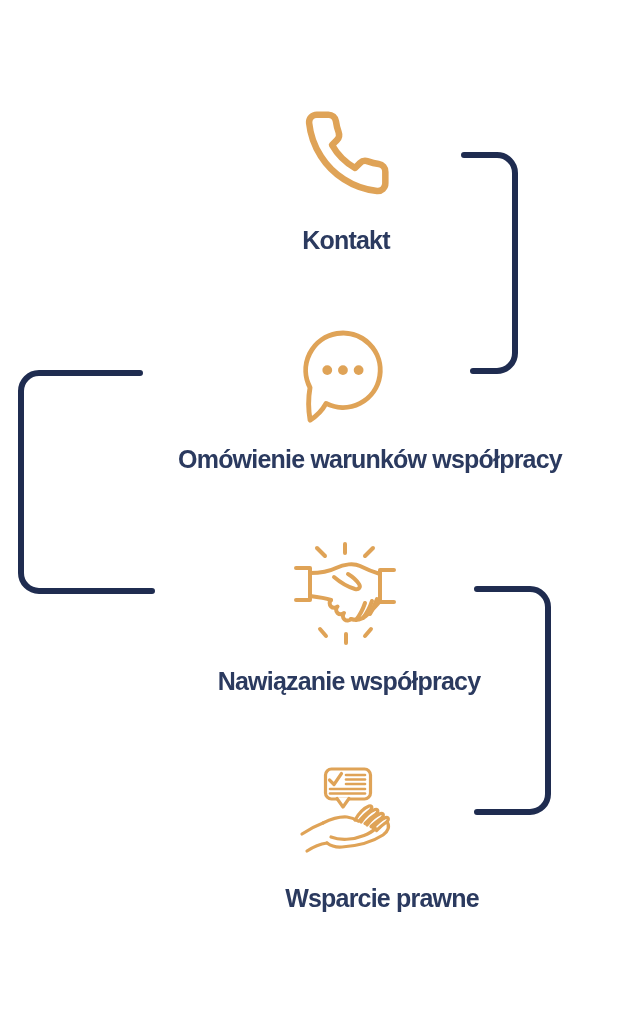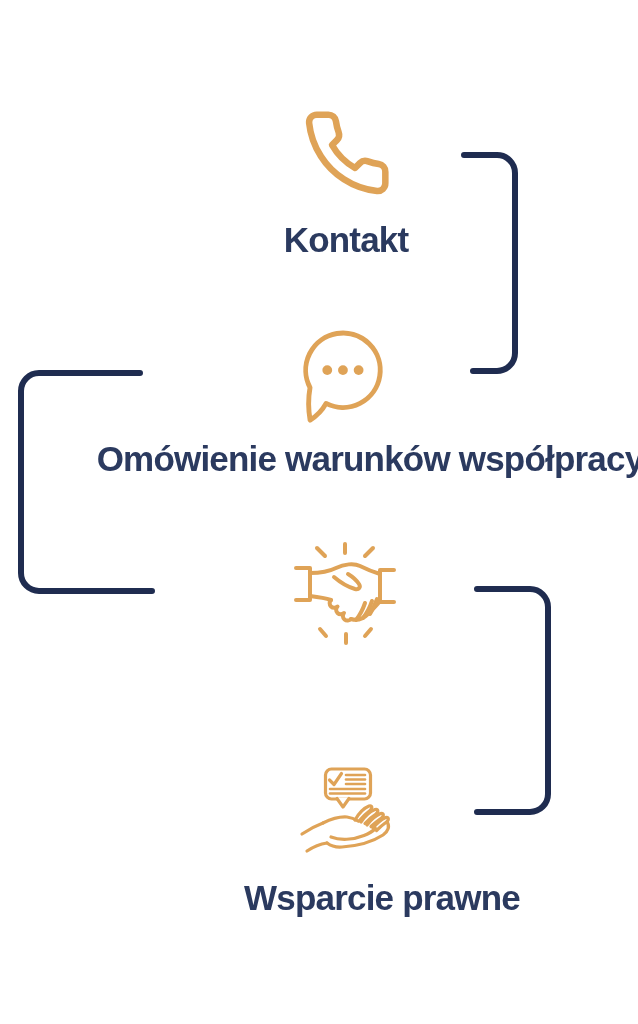--- a/index.html
+++ b/index.html
@@ -9,21 +9,21 @@
     font-family:"Liberation Sans",sans-serif;
     position:relative;overflow:hidden;
   }
   .stage{position:absolute;left:0;top:0;width:638px;height:1024px;}
   .icon{position:absolute;}
   .icon svg{display:block;}
   .step-label{
     position:absolute;
     transform:translateX(-50%);
     white-space:nowrap;
-    font-size:35px;line-height:44px;font-weight:700;
+    font-size:25px;line-height:44px;font-weight:700;
     letter-spacing:-0.8px;
     color:#2b3a5f;
   }
   .connectors{position:absolute;left:0;top:0;pointer-events:none;}
 </style>
 </head>
 <body>
 
 <div class="stage">
 
@@ -70,20 +70,21 @@
       <path d="M 38 59 a 4.5 4.5 0 1 0 6.5 6.5 a 4.5 4.5 0 1 0 6.5 6.5 a 4.5 4.5 0 1 0 7 6"></path>
 
       <path d="M 41 36 C 48 42 55 46 62 48 C 66 49 68 46 66 43 C 64 40 60 36 55 33"></path>
 
       <path d="M 58 78 C 64 80 70 78 75 73 C 80 68 84 64 87 60"></path>
       <path d="M 63 79 C 67 74 70 68 72 62"></path>
       <path d="M 70 77 C 74 72 77 66 79 60"></path>
       <path d="M 77 73 C 80 68 82 63 84 58"></path>
     </svg>
   </div>
+  <div class="step-label" style="left:349px;top:659px;">Nawiązanie współpracy</div>
 
   <div class="icon" style="left:295px;top:760px;">
     <svg width="100" height="105" viewBox="0 0 100 105" fill="none" stroke="#dfa357" stroke-width="3.2" stroke-linecap="round" stroke-linejoin="round">
 
       <rect x="30.5" y="9" width="45" height="30" rx="6"></rect>
       <path d="M 42 37.5 L 48 47 L 54 37.5 Z" fill="#ffffff" stroke="none"></path>
       <path d="M 42 38.5 L 48 47 L 54 38.5"></path>
 
       <path d="M 34.5 20 L 39 24.5 L 46.5 13.5"></path>
 

